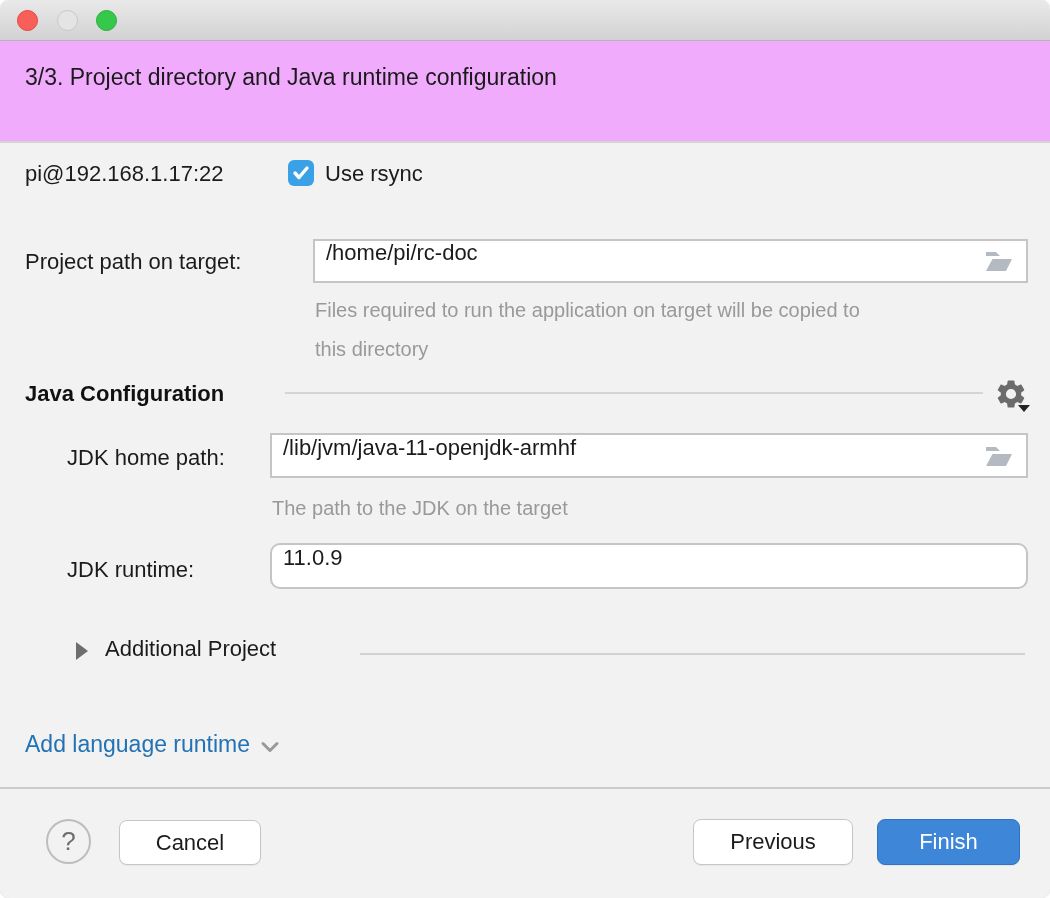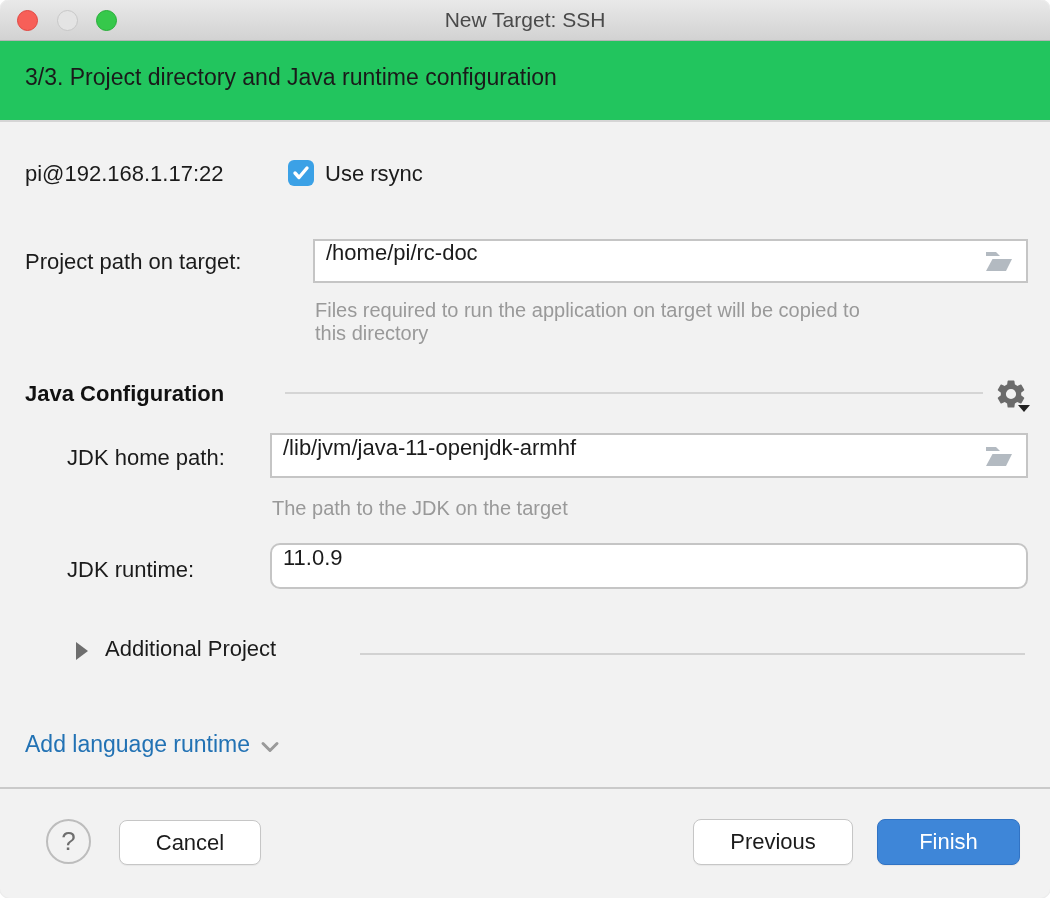--- a/index.html
+++ b/index.html
@@ -8,21 +8,21 @@
 
   
   .titlebar{position:absolute;left:0;top:0;width:100%;height:40px;background:linear-gradient(#e9e9e9,#d2d2d2);border-bottom:1px solid #b5b5b5;}
   .traffic{position:absolute;top:10px;width:21px;height:21px;border-radius:50%;box-sizing:border-box;}
   .t-close{left:17px;background:#f75f58;border:1px solid #e04640;}
   .t-min{left:57px;background:#e4e4e4;border:1px solid #c7c7c7;}
   .t-zoom{left:96px;background:#36c84b;border:1px solid #27ad38;}
   .title-text{position:absolute;left:0;top:8px;width:100%;text-align:center;font-size:21px;color:#4a4a4a;}
 
   
-  .step-header{position:absolute;left:0;top:41px;width:100%;height:81px;background:#22c55e;border-bottom:2px solid #d5d5d5;box-sizing:border-box;}
+  .step-header{position:absolute;left:0;top:41px;width:100%;height:102px;background:#f0abfc;border-bottom:2px solid #d5d5d5;box-sizing:border-box;}
   .step-header .txt{position:absolute;left:25px;top:23px;font-size:23px;color:#1a1a1a;}
 
   
   .lbl{position:absolute;font-size:22px;color:#1b1b1b;white-space:nowrap;}
   .help{position:absolute;font-size:20px;color:#999999;white-space:nowrap;}
 
   
   .checkbox{position:absolute;left:288px;top:160px;width:26px;height:26px;border-radius:6px;background:#3ba1e6;display:flex;align-items:center;justify-content:center;cursor:default;}
 
   
@@ -57,21 +57,20 @@
 </style>
 </head>
 <body>
 
 <div class="window">
 
   <div class="titlebar">
     <div class="traffic t-close"></div>
     <div class="traffic t-min"></div>
     <div class="traffic t-zoom"></div>
-    <div class="title-text">New Target: SSH</div>
   </div>
 
   <div class="step-header">
     <div class="txt">3/3. Project directory and Java runtime configuration</div>
   </div>
 
   <div class="lbl" style="left:25px;top:161px;">pi@192.168.1.17:22</div>
   <div class="checkbox">
     <span style="display:flex;">
       <svg width="18" height="16" viewBox="0 0 18 16">
@@ -87,21 +86,21 @@
     <button class="browse">
       <span style="display:block;">
         <svg width="34" height="28" viewBox="0 0 34 28">
           <path fill="#b3bac1" d="M4 5h10l4 4H4z"></path>
           <path fill="#b3bac1" d="M10.5 12h19.5l-6 12H4z"></path>
         </svg>
       </span>
     </button>
   </div>
   <div class="help" style="left:315px;top:299px;">Files required to run the application on target will be copied to</div>
-  <div class="help" style="left:315px;top:322px;">this directory</div>
+  <div class="help" style="left:315px;top:338px;">this directory</div>
 
   <div class="java-title">Java Configuration</div>
   <div class="rule" style="left:285px;top:392px;width:698px;"></div>
   <button class="gear-wrap">
     <span style="display:block;">
       <svg width="34" height="34" viewBox="0 0 24 24">
           <path fill="#6b6b6b" d="M19.14 12.94c.04-.3.06-.61.06-.94 0-.32-.02-.64-.07-.94l2.03-1.58a.49.49 0 0 0 .12-.61l-1.92-3.32a.49.49 0 0 0-.59-.22l-2.39.96c-.5-.38-1.03-.7-1.62-.94l-.36-2.54a.48.48 0 0 0-.48-.41h-3.84c-.24 0-.43.17-.47.41l-.36 2.54c-.59.24-1.13.57-1.62.94l-2.39-.96a.49.49 0 0 0-.59.22L2.74 8.87c-.12.21-.08.47.12.61l2.03 1.58c-.05.3-.09.63-.09.94s.02.64.07.94l-2.03 1.58a.49.49 0 0 0-.12.61l1.92 3.32c.12.22.37.29.59.22l2.39-.96c.5.38 1.03.7 1.62.94l.36 2.54c.05.24.24.41.48.41h3.84c.24 0 .44-.17.47-.41l.36-2.54c.59-.24 1.13-.56 1.62-.94l2.39.96c.22.08.47 0 .59-.22l1.92-3.32a.49.49 0 0 0-.12-.61l-2.01-1.58zM12 15.6A3.6 3.6 0 1 1 12 8.4a3.6 3.6 0 0 1 0 7.2z"></path>
         </svg>
     </span>
     <span class="gear-caret"></span>

